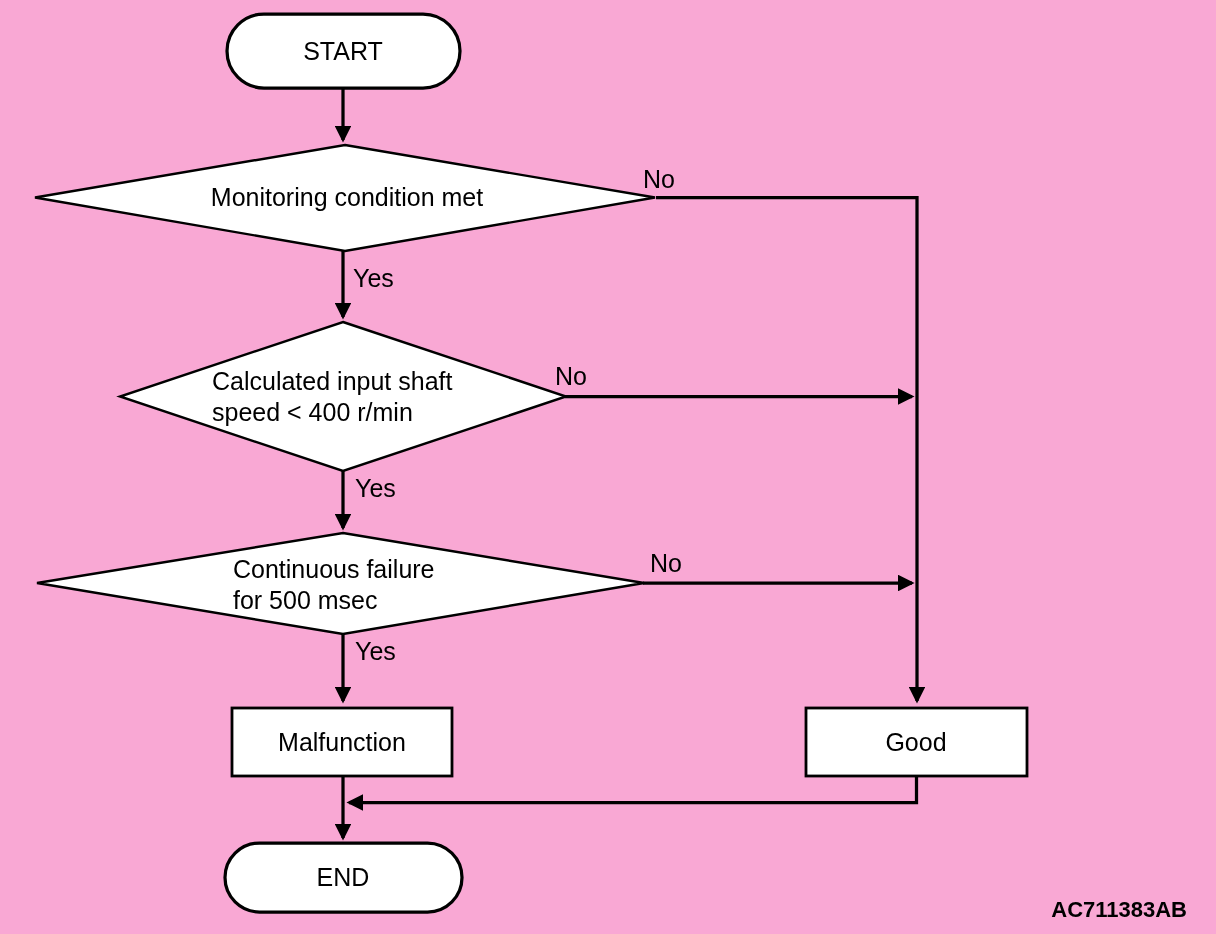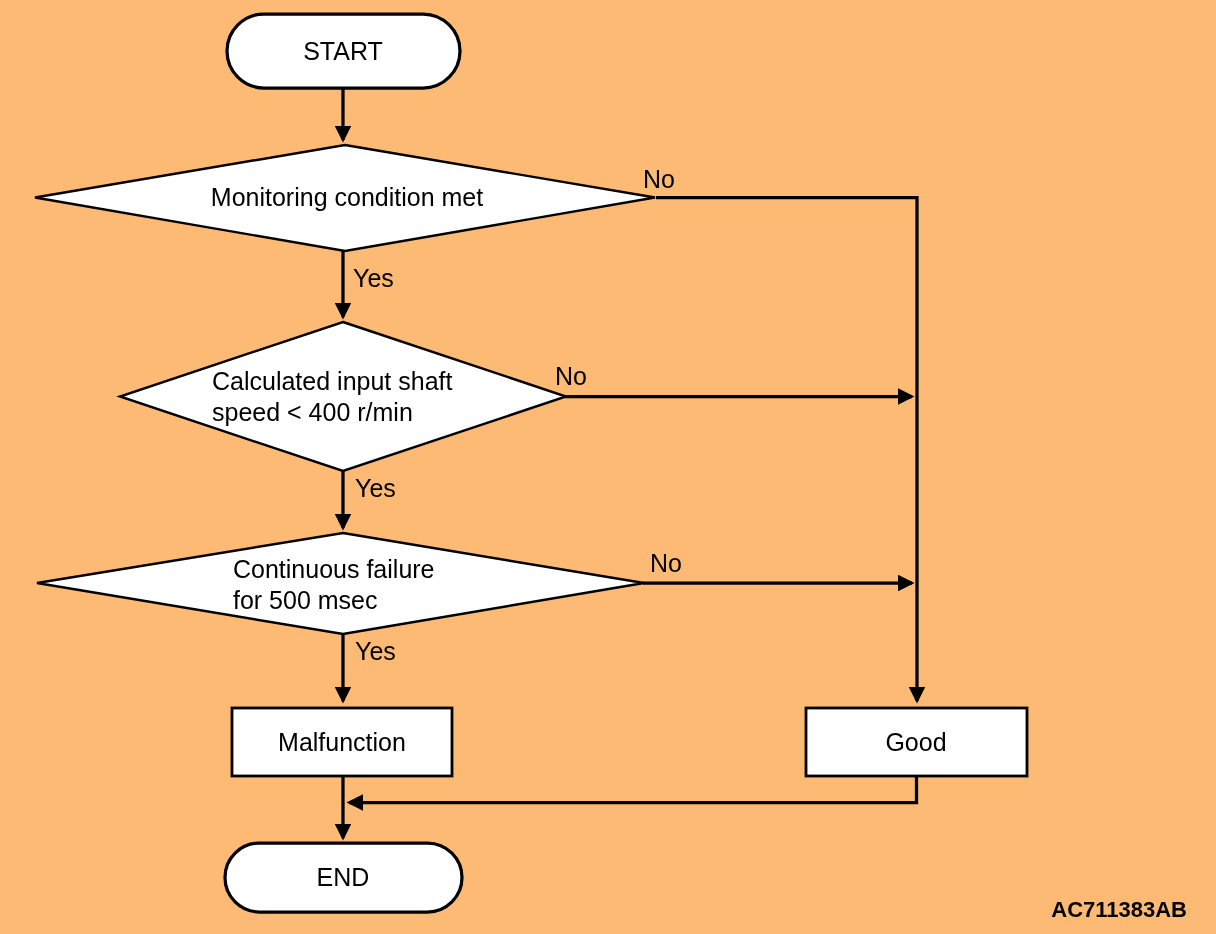--- a/index.html
+++ b/index.html
@@ -4,21 +4,21 @@
 <style>
   html, body {
     margin: 0;
     padding: 0;
     background: #ffffff;
   }
   .page {
     position: relative;
     width: 1216px;
     height: 934px;
-    background: #fdba74;
+    background: #f9a8d4;
     overflow: hidden;
   }
   svg { display: block; }
   .flow {
     fill: none;
     stroke: #000000;
     stroke-width: 3.25;
     stroke-linejoin: miter;
     stroke-linecap: butt;
   }

